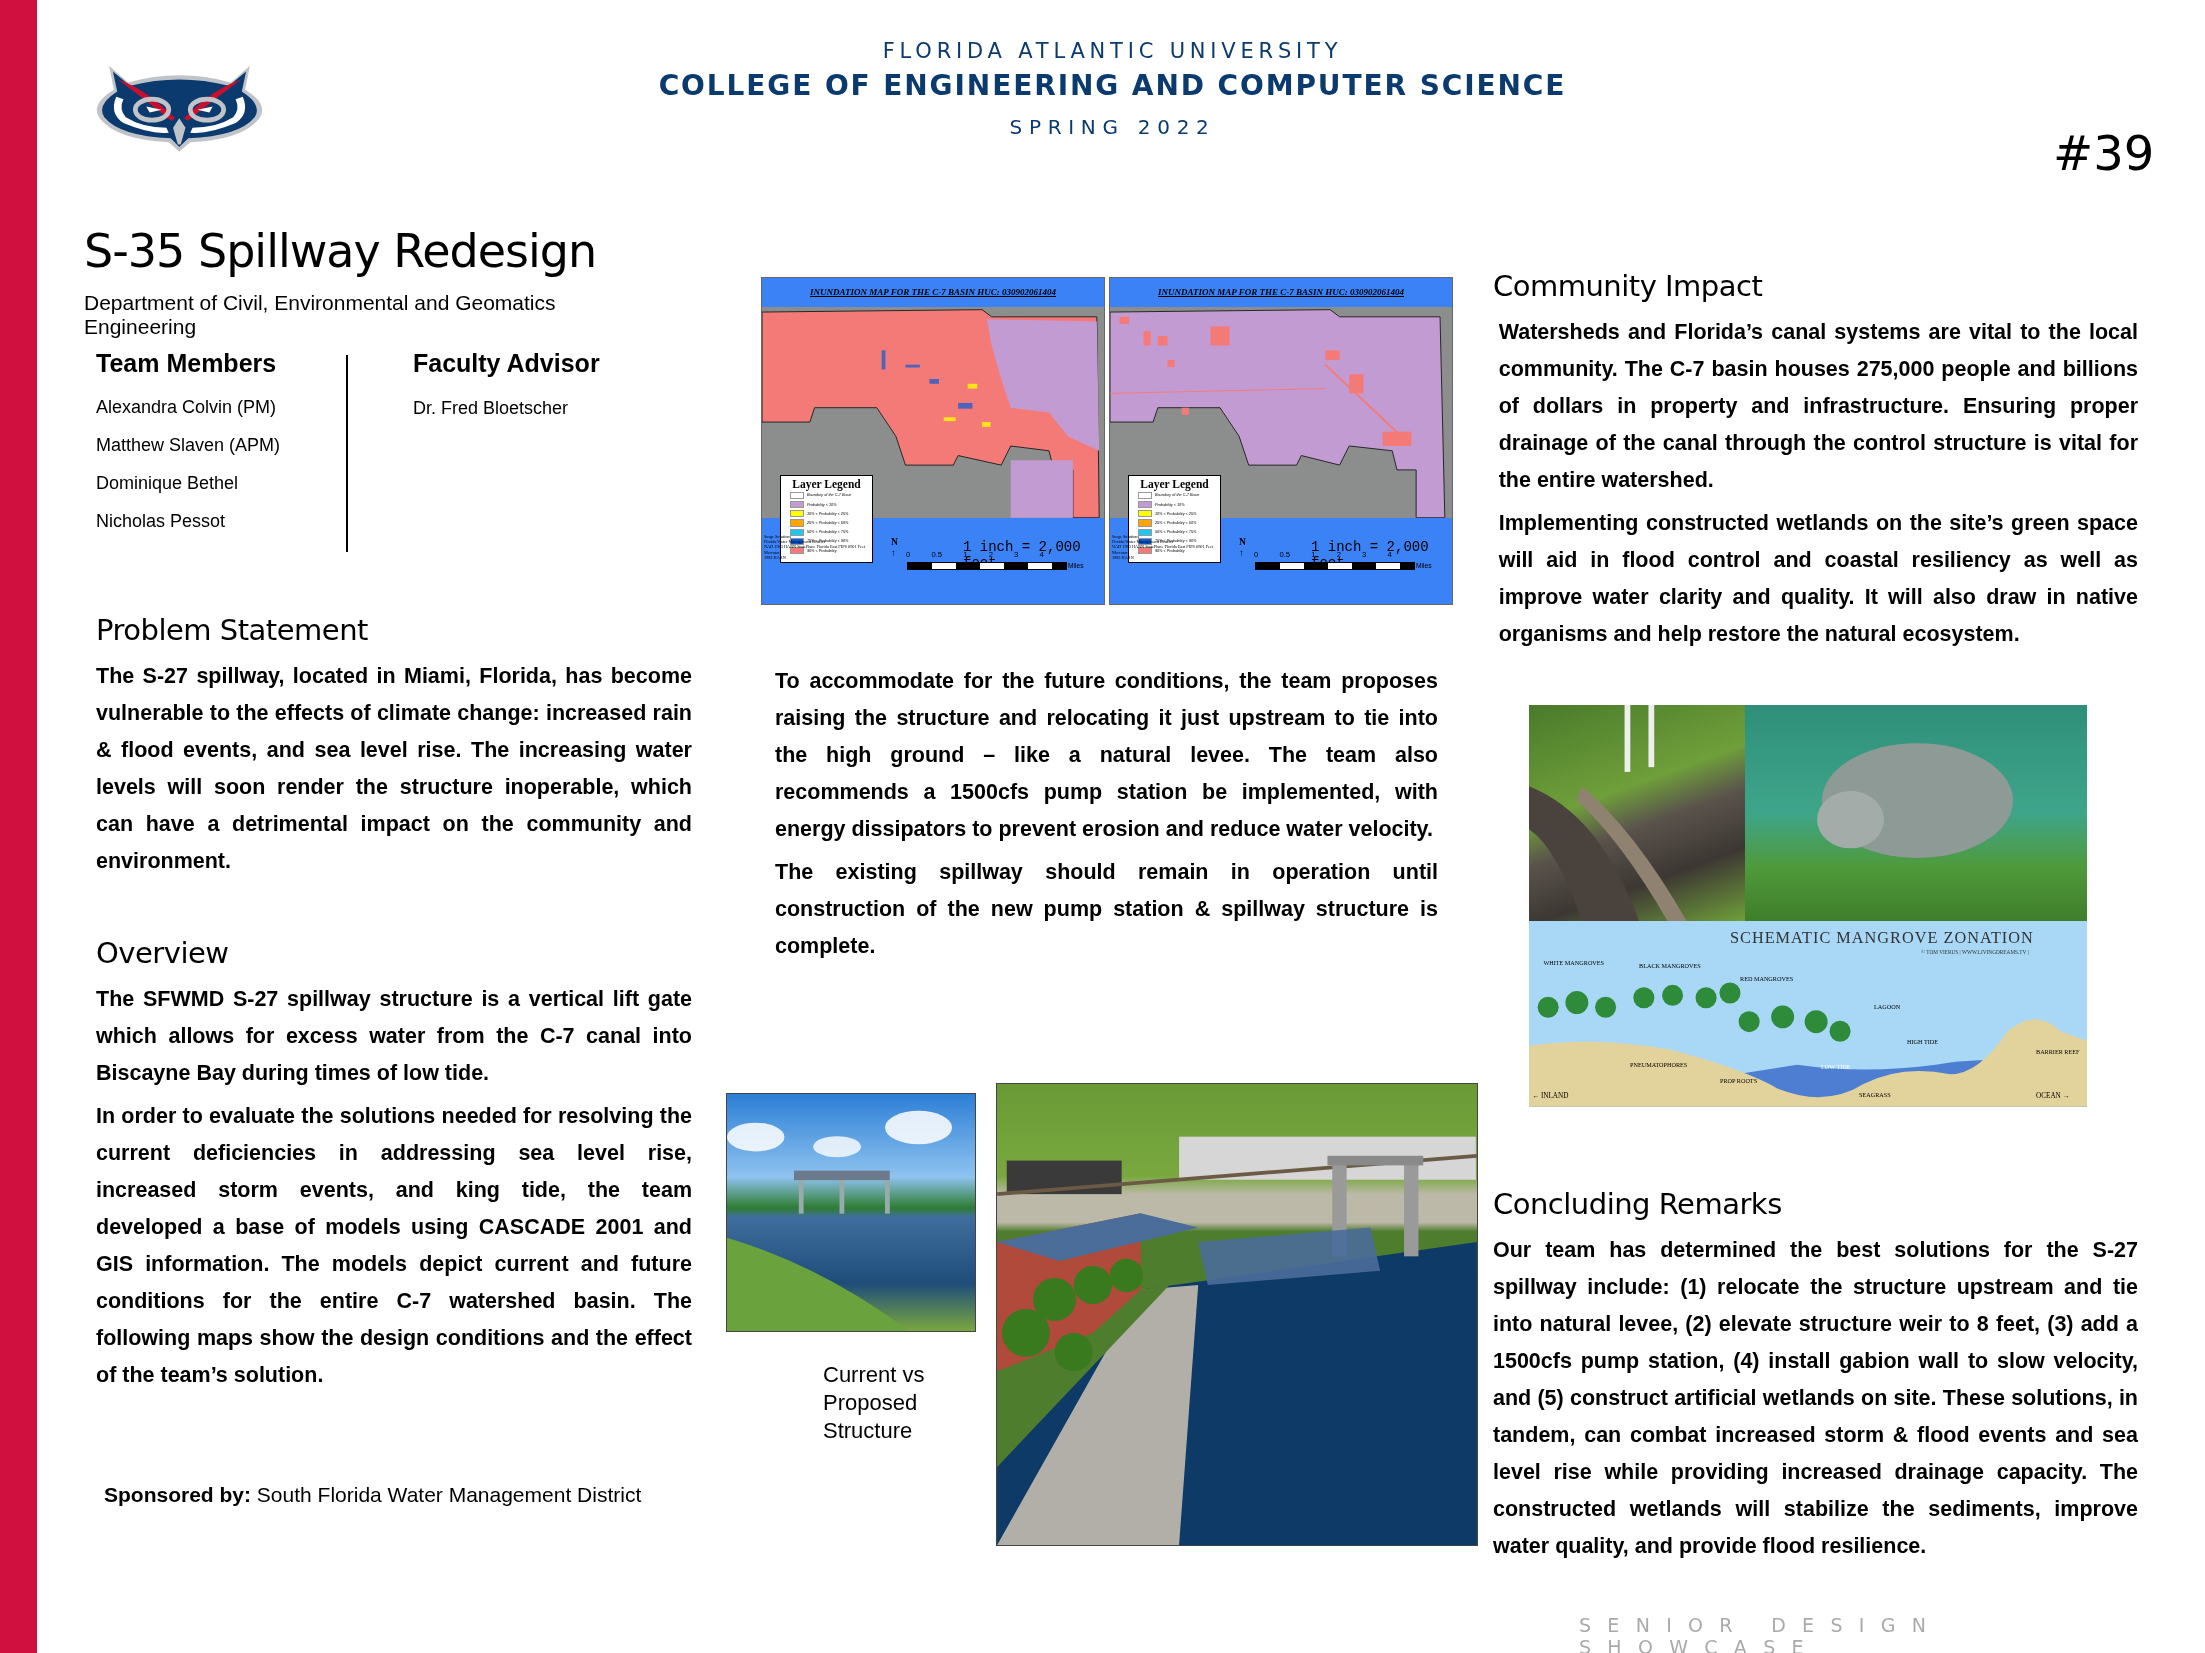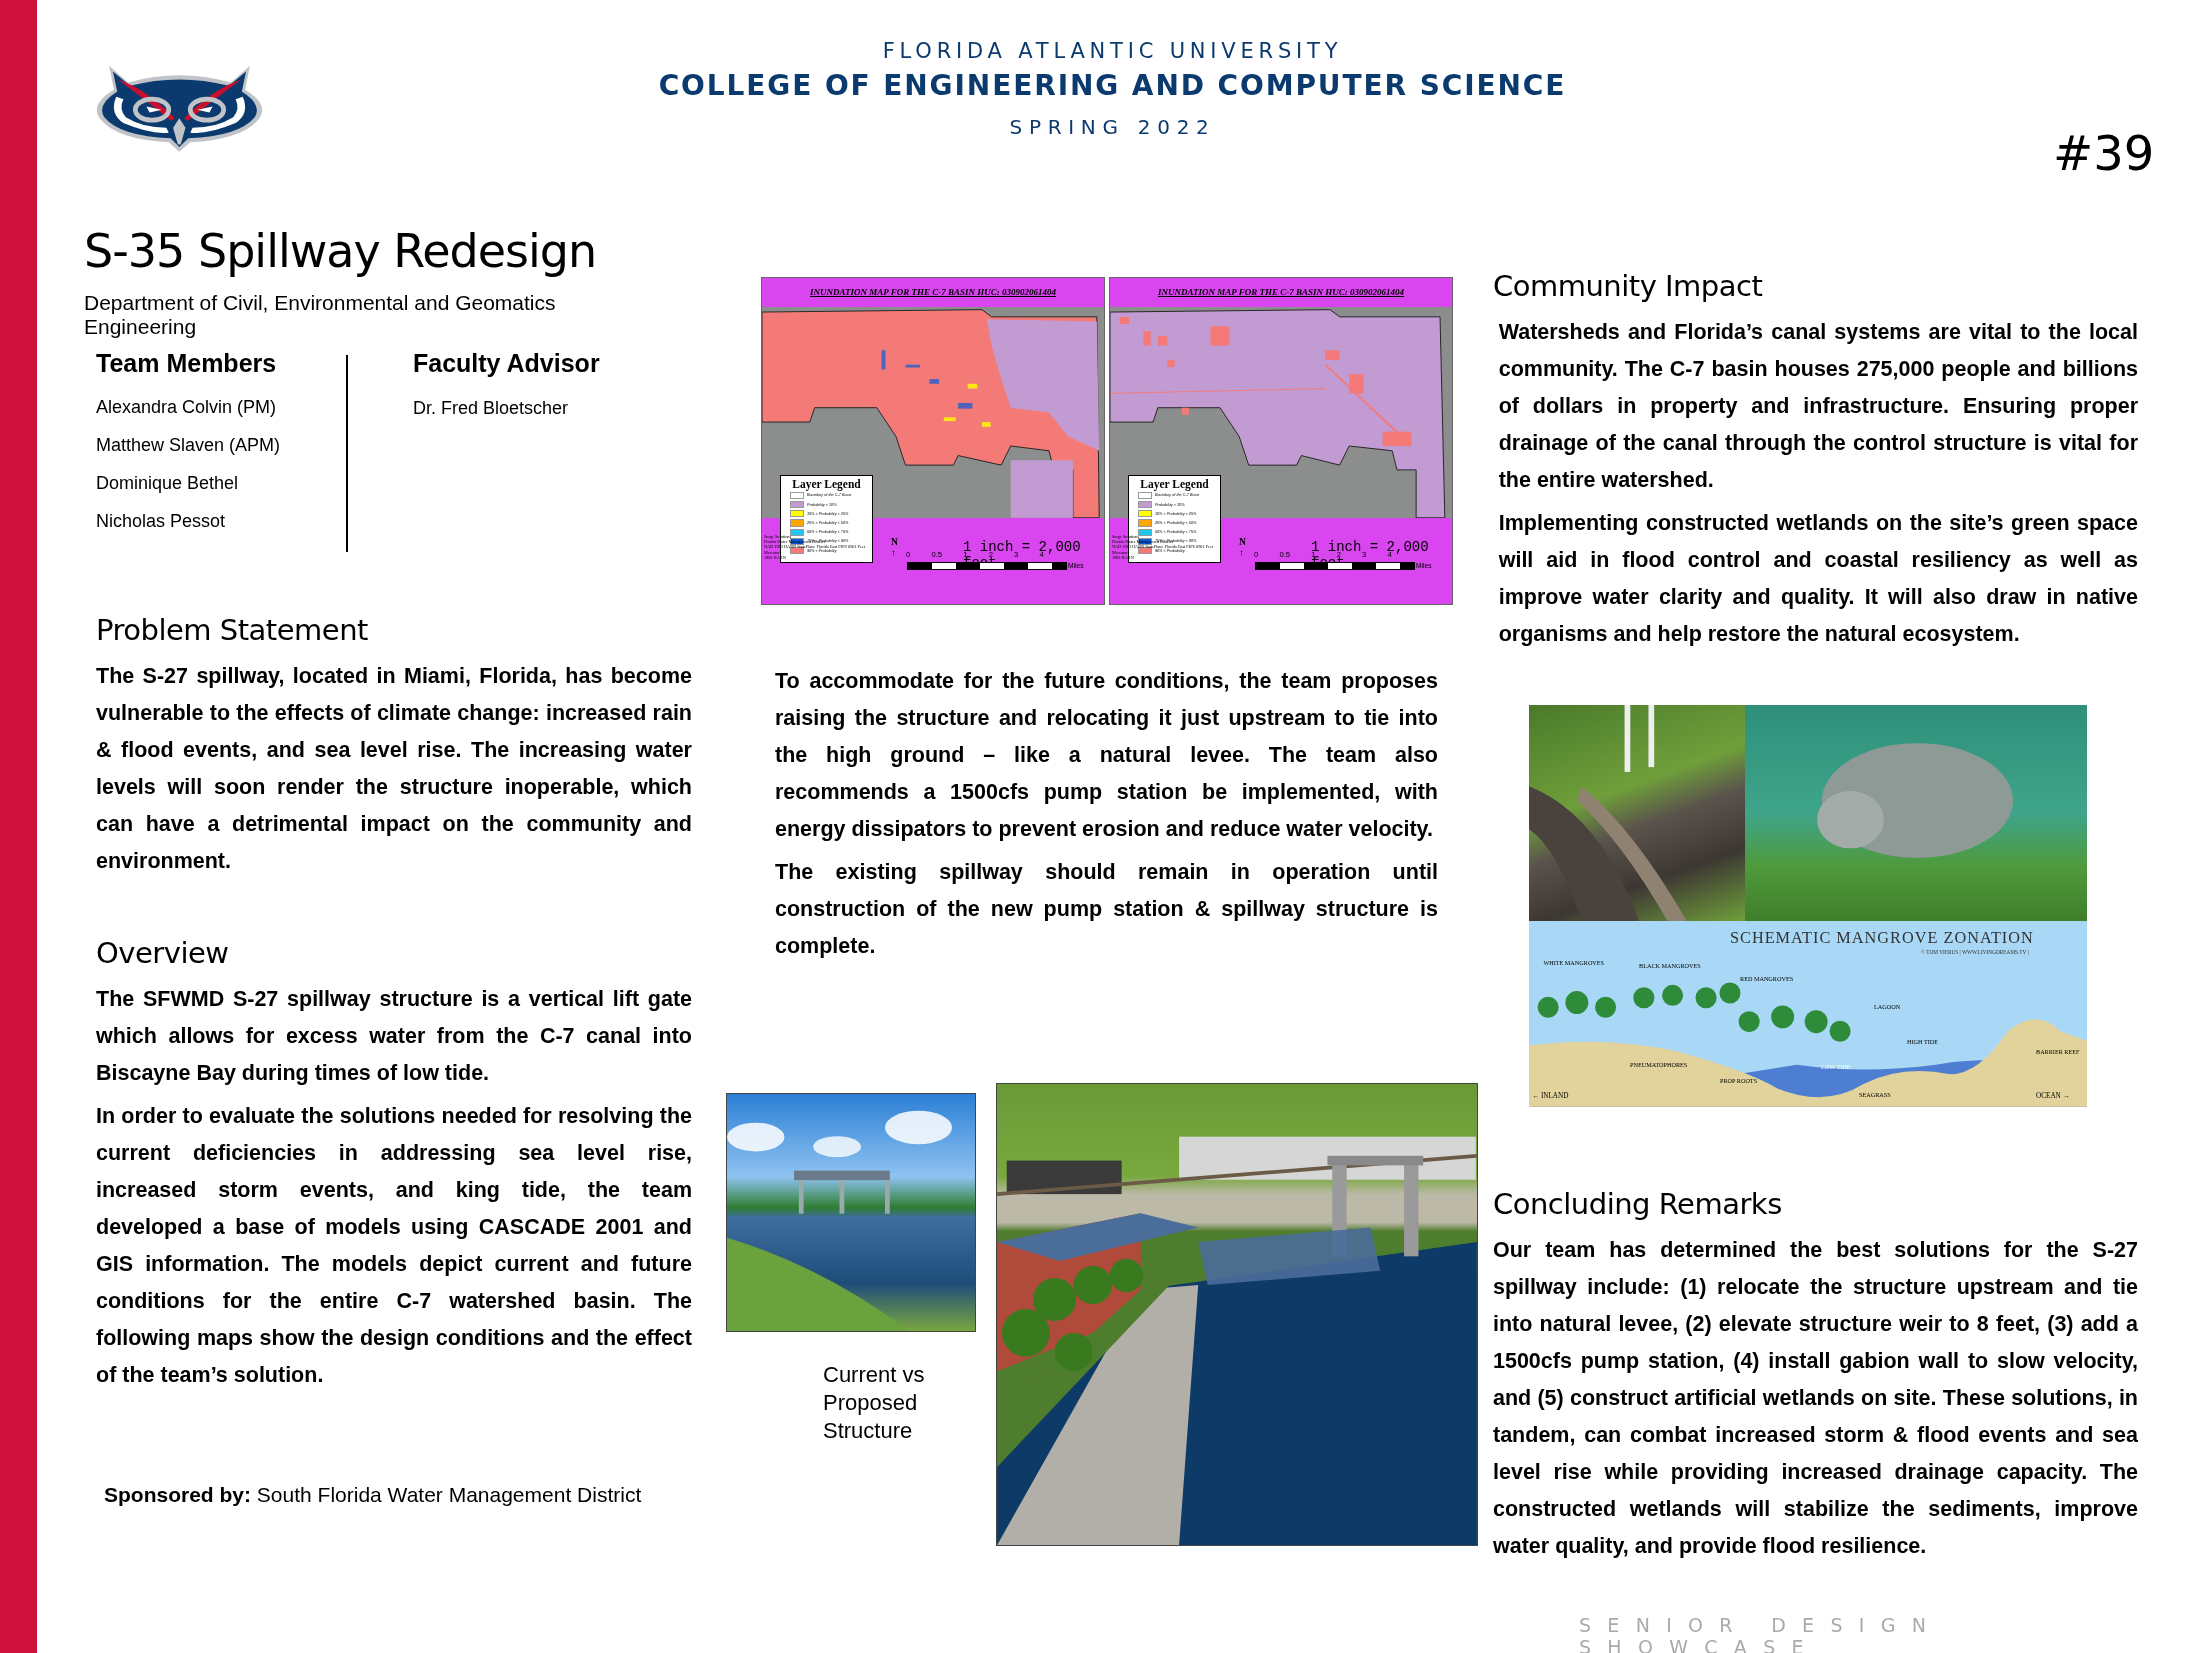--- a/index.html
+++ b/index.html
@@ -12,21 +12,21 @@
   .hdr3{top:115px;font-size:20px;letter-spacing:6.7px;}
   .num{left:2053px;top:125px;font-size:48px;font-family:"DejaVu Sans",sans-serif;}
   .title{left:84px;top:224px;font-size:46px;font-family:"DejaVu Sans",sans-serif;font-weight:normal;letter-spacing:-1px;}
   .dept{left:84px;top:291px;font-size:21px;line-height:24px;width:550px;}
   .col-h{font-size:25px;font-weight:bold;}
   .member{font-size:18px;}
   .vline{left:346px;top:355px;width:1.9px;height:197px;background:#000;}
   .sec-h{font-size:29px;font-family:"DejaVu Sans",sans-serif;letter-spacing:-0.5px;}
   .para{font-size:21.5px;line-height:37px;text-align:justify;}
   .para p{margin:0 0 6.7px 0;font-weight:bold;}
-  .map{border:1.4px solid #666;background:#d946ef;overflow:hidden;}
+  .map{border:1.4px solid #666;background:#3b82f6;overflow:hidden;}
   .map-title{position:absolute;left:0;right:0;top:8.6px;text-align:center;font-family:"Liberation Serif",serif;font-style:italic;font-weight:bold;text-decoration:underline;font-size:9px;}
   .map-area{position:absolute;left:0;right:0;top:29px;height:211px;background:#8b8e8c;}
   .legend{position:absolute;left:18px;top:168px;width:91px;height:86px;background:#fff;border:1.4px solid #000;}
   .legend-title{font-family:"Liberation Serif",serif;font-weight:bold;font-size:11.5px;text-align:center;margin-top:1.9px;}
   .leg-row{display:flex;align-items:center;margin:1.9px 0 0 8.6px;font-size:3.8px;font-style:italic;}
   .sw{width:12.4px;height:5.3px;margin-right:2.9px;border:0.5px solid #999;}
   .map-foot{position:absolute;left:0;right:0;top:254px;bottom:0;font-family:"Liberation Serif",serif;font-size:4.3px;}
   .scale-label{position:absolute;font-family:Liberation Mono, monospace;font-size:14px;}
   .scalebar{position:absolute;height:5.7px;border:1px solid #000;background:repeating-linear-gradient(90deg,#000 0 24px,#fff 24px 48px);}
   .photo{overflow:hidden;}

